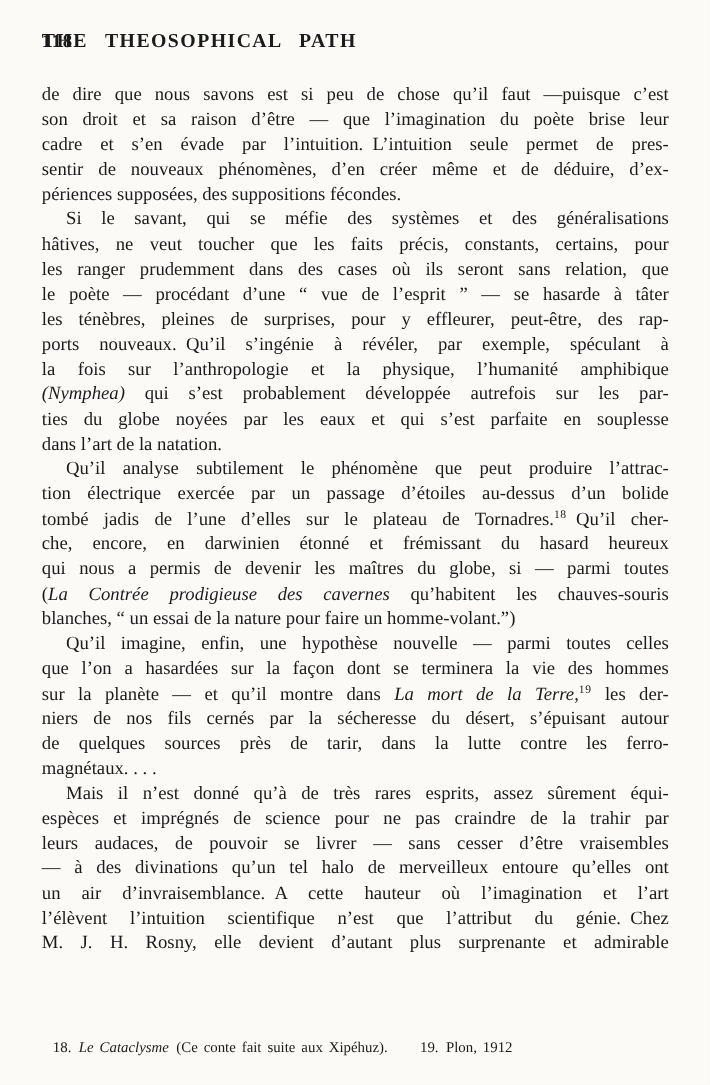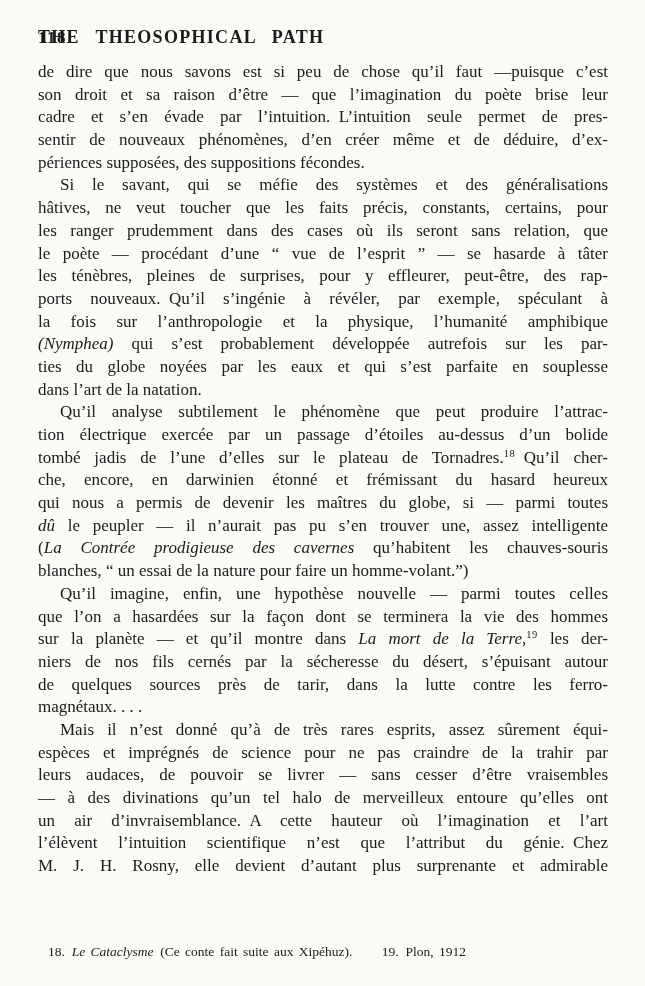--- a/index.html
+++ b/index.html
@@ -33,21 +33,21 @@
   }
   .running-title {
     display: block;
     font-weight: bold;
     font-size: 18px;
     letter-spacing: 1.3px;
     word-spacing: 10px;
   }
   .body-text {
     position: absolute;
-    top: 61px;
+    top: 75px;
     left: 38px;
     width: 570px;
   }
   .line {
     height: 22.7px;
     line-height: 22.7px;
     font-size: 17px;
     text-align: justify;
     text-align-last: justify;
     white-space: normal;
@@ -96,21 +96,20 @@
       <div class="line"><span>ports nouveaux. Qu’il s’ingénie à révéler, par exemple, spéculant à</span></div>
       <div class="line"><span>la fois sur l’anthropologie et la physique, l’humanité amphibique</span></div>
       <div class="line"><i>(Nymphea)</i><span> qui s’est probablement développée autrefois sur les par-</span></div>
       <div class="line"><span>ties du globe noyées par les eaux et qui s’est parfaite en souplesse</span></div>
       <div class="line end"><span>dans l’art de la natation.</span></div>
       <div class="line indent"><span>Qu’il analyse subtilement le phénomène que peut produire l’attrac-</span></div>
       <div class="line"><span>tion électrique exercée par un passage d’étoiles au-dessus d’un bolide</span></div>
       <div class="line"><span>tombé jadis de l’une d’elles sur le plateau de Tornadres.</span><sup>18</sup><span> Qu’il cher-</span></div>
       <div class="line"><span>che, encore, en darwinien étonné et frémissant du hasard heureux</span></div>
       <div class="line"><span>qui nous a permis de devenir les maîtres du globe, si — parmi toutes</span></div>
-      <div class="line"><i>dû</i><span> le peupler — il n’aurait pas pu s’en trouver une, assez intelligente</span></div>
       <div class="line"><span>(</span><i>La Contrée prodigieuse des cavernes</i><span> qu’habitent les chauves-souris</span></div>
       <div class="line end"><span>blanches, “ un essai de la nature pour faire un homme-volant.”)</span></div>
       <div class="line indent"><span>Qu’il imagine, enfin, une hypothèse nouvelle — parmi toutes celles</span></div>
       <div class="line"><span>que l’on a hasardées sur la façon dont se terminera la vie des hommes</span></div>
       <div class="line"><span>sur la planète — et qu’il montre dans </span><i>La mort de la Terre,</i><sup>19</sup><span> les der-</span></div>
       <div class="line"><span>niers de nos fils cernés par la sécheresse du désert, s’épuisant autour</span></div>
       <div class="line"><span>de quelques sources près de tarir, dans la lutte contre les ferro-</span></div>
       <div class="line end"><span>magnétaux. . . .</span></div>
       <div class="line indent"><span>Mais il n’est donné qu’à de très rares esprits, assez sûrement équi-</span></div>
       <div class="line"><span>espèces et imprégnés de science pour ne pas craindre de la trahir par</span></div>

